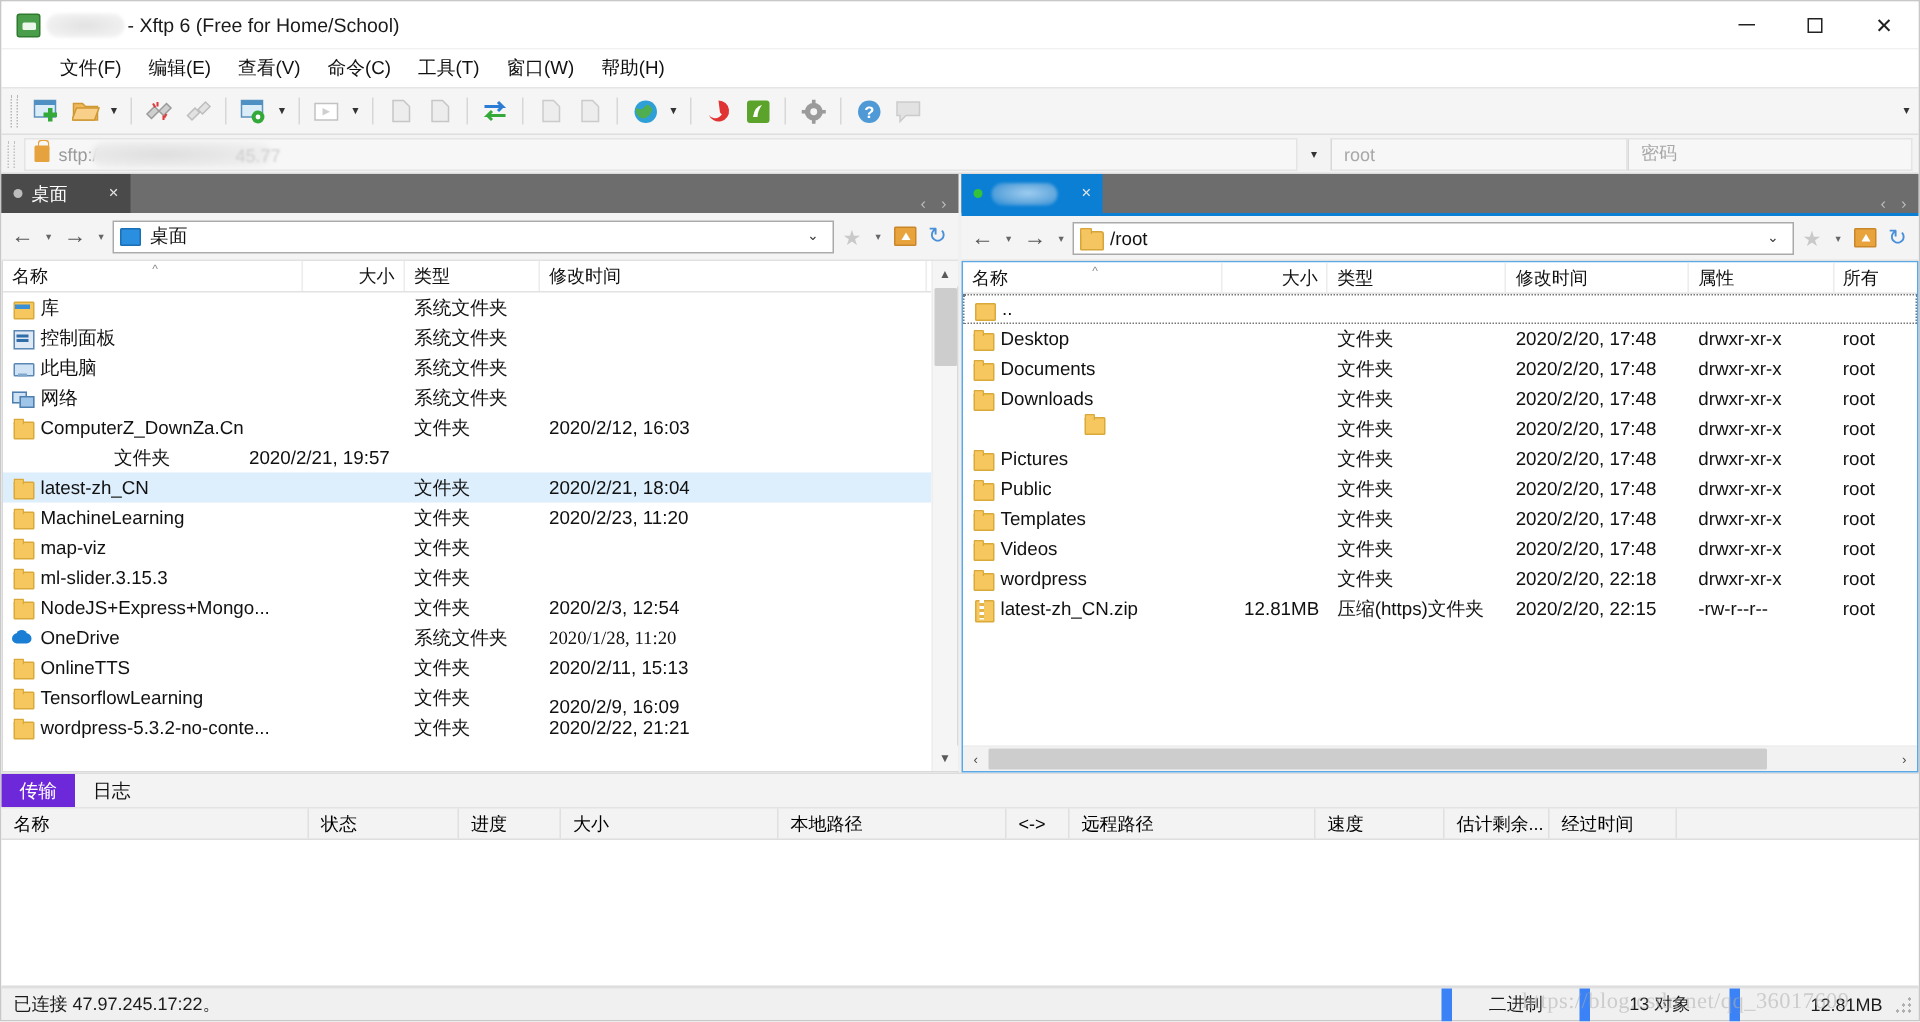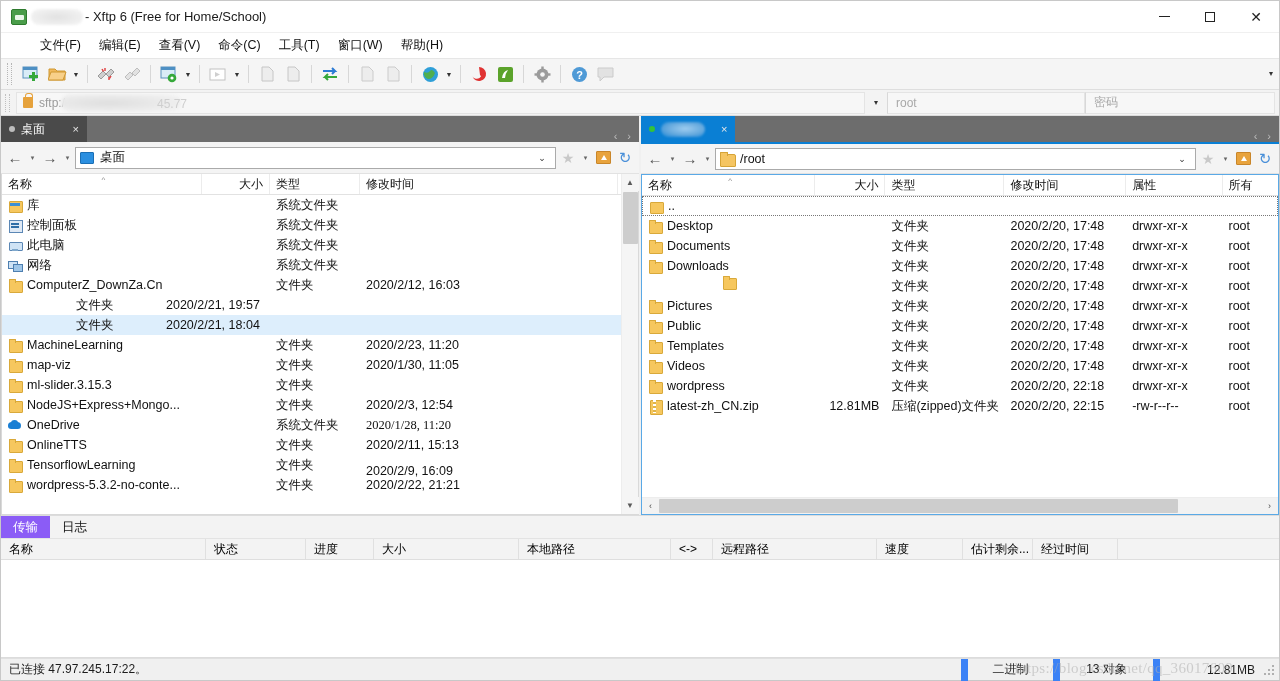--- a/index.html
+++ b/index.html
@@ -528,21 +528,21 @@
     height: 22px;
     display:flex; align-items:stretch;
     background: #f3f3f3;
   }
   .dock-tab {
     padding: 0 12px;
     display:flex; align-items:center;
     font-size: 12.5px;
     color:#111;
   }
-  .dock-tab.active { background:#8b5cf6; color:#fff; }
+  .dock-tab.active { background:#6d28d9; color:#fff; }
   .dock-head {
     height: 22px;
     display:flex;
     background:#f3f3f3;
     border-top:1px solid #e3e3e3;
     border-bottom:1px solid #dedede;
     font-size:12px;
   }
   .dock-hcell {
     display:flex; align-items:center;
@@ -880,41 +880,44 @@
                   <div class="cell num" style="width: 68px;"></div>
                   <div class="cell" style="width: 90px;">文件夹</div>
                   <div class="cell" style="width: 258px;">2020/2/12, 16:03</div>
                 </div>
                 <div class="row">
                   <div class="cell num" style="width: 68px;"></div>
                   <div class="cell" style="width: 90px;">文件夹</div>
                   <div class="cell" style="width: 258px;">2020/2/21, 19:57</div>
                 </div>
                 <div class="row selected">
+                  <div class="cell" style="width: 200px;">
+                    <span class="ic folder"></span>
+                    <span>latest-zh_CN</span>
+                  </div>
                   <div class="cell num" style="width: 68px;"></div>
                   <div class="cell" style="width: 90px;">文件夹</div>
                   <div class="cell" style="width: 258px;">2020/2/21, 18:04</div>
                 </div>
                 <div class="row">
                   <div class="cell" style="width: 200px;">
                     <span class="ic folder"></span>
                     <span>MachineLearning</span>
                   </div>
                   <div class="cell num" style="width: 68px;"></div>
                   <div class="cell" style="width: 90px;">文件夹</div>
                   <div class="cell" style="width: 258px;">2020/2/23, 11:20</div>
                 </div>
                 <div class="row">
                   <div class="cell" style="width: 200px;">
                     <span class="ic folder"></span>
                     <span>map-viz</span>
                   </div>
                   <div class="cell num" style="width: 68px;"></div>
                   <div class="cell" style="width: 90px;">文件夹</div>
-                  <div class="cell" style="width: 258px;">2020/1/30, 11:05</div>
                 </div>
                 <div class="row">
                   <div class="cell" style="width: 200px;">
                     <span class="ic folder"></span>
                     <span>ml-slider.3.15.3</span>
                   </div>
                   <div class="cell num" style="width: 68px;"></div>
                   <div class="cell" style="width: 90px;">文件夹</div>
                 </div>
                 <div class="row">
@@ -1133,21 +1136,21 @@
               <div class="cell" style="width: 133px;">2020/2/20, 22:18</div>
               <div class="cell" style="width: 105px;">drwxr-xr-x</div>
               <div class="cell" style="width: 60px;">root</div>
             </div>
             <div class="row">
               <div class="cell" style="width: 190px;">
                 <span class="ic zip"></span>
                 <span>latest-zh_CN.zip</span>
               </div>
               <div class="cell num" style="width: 76px;">12.81MB</div>
-              <div class="cell" style="width: 130px;">压缩(zipped)文件夹</div>
+              <div class="cell" style="width: 130px;">压缩(https)文件夹</div>
               <div class="cell" style="width: 133px;">2020/2/20, 22:15</div>
               <div class="cell" style="width: 105px;">-rw-r--r--</div>
               <div class="cell" style="width: 60px;">root</div>
             </div>
           </div>
         <div class="hscroll">
           <div class="hs-arrow">‹</div>
           <div class="hs-thumb" style="left:17px;right:100px"></div>
           <div class="hs-arrow" style="position:absolute;right:0">›</div>
         </div>

